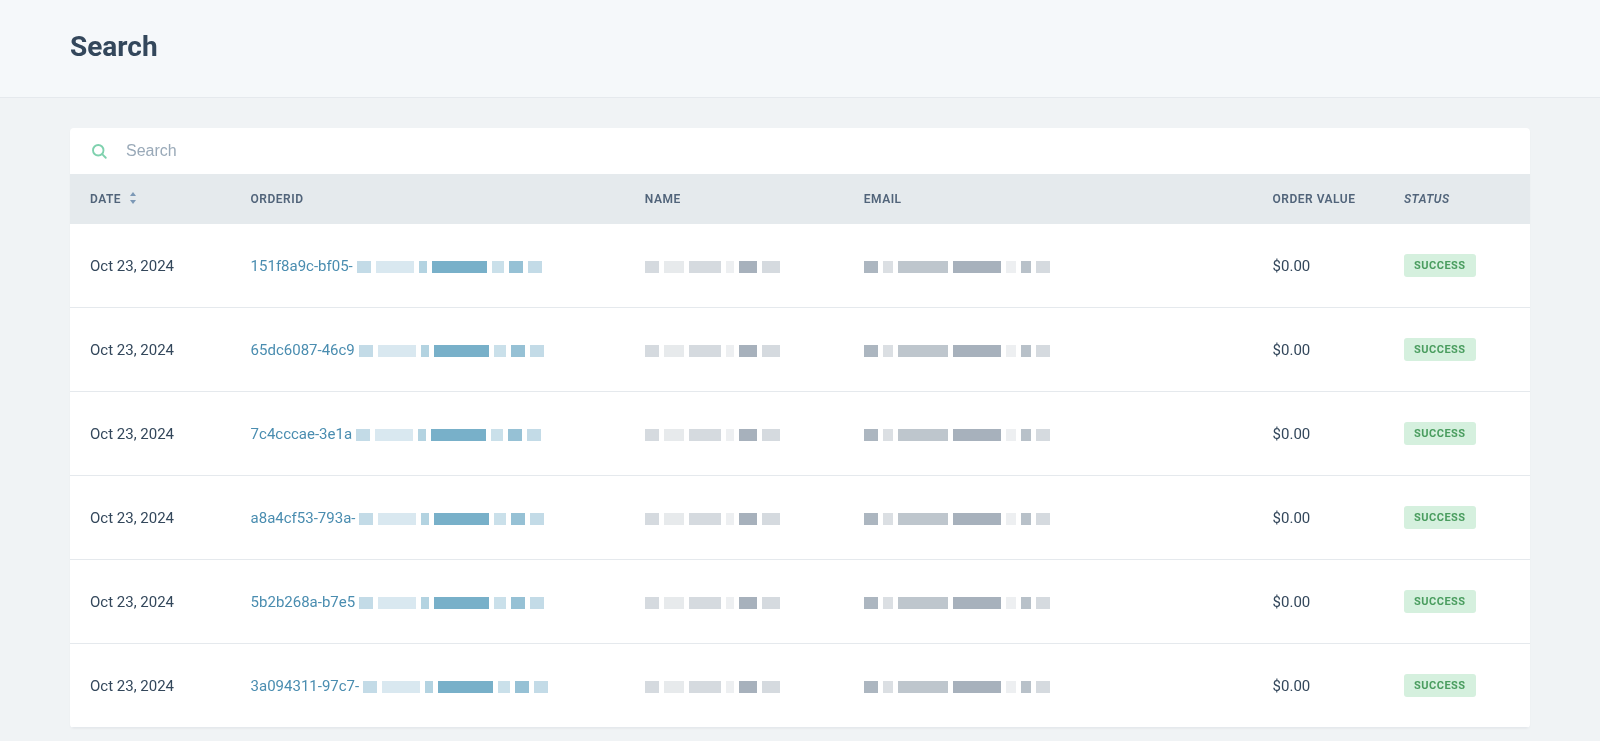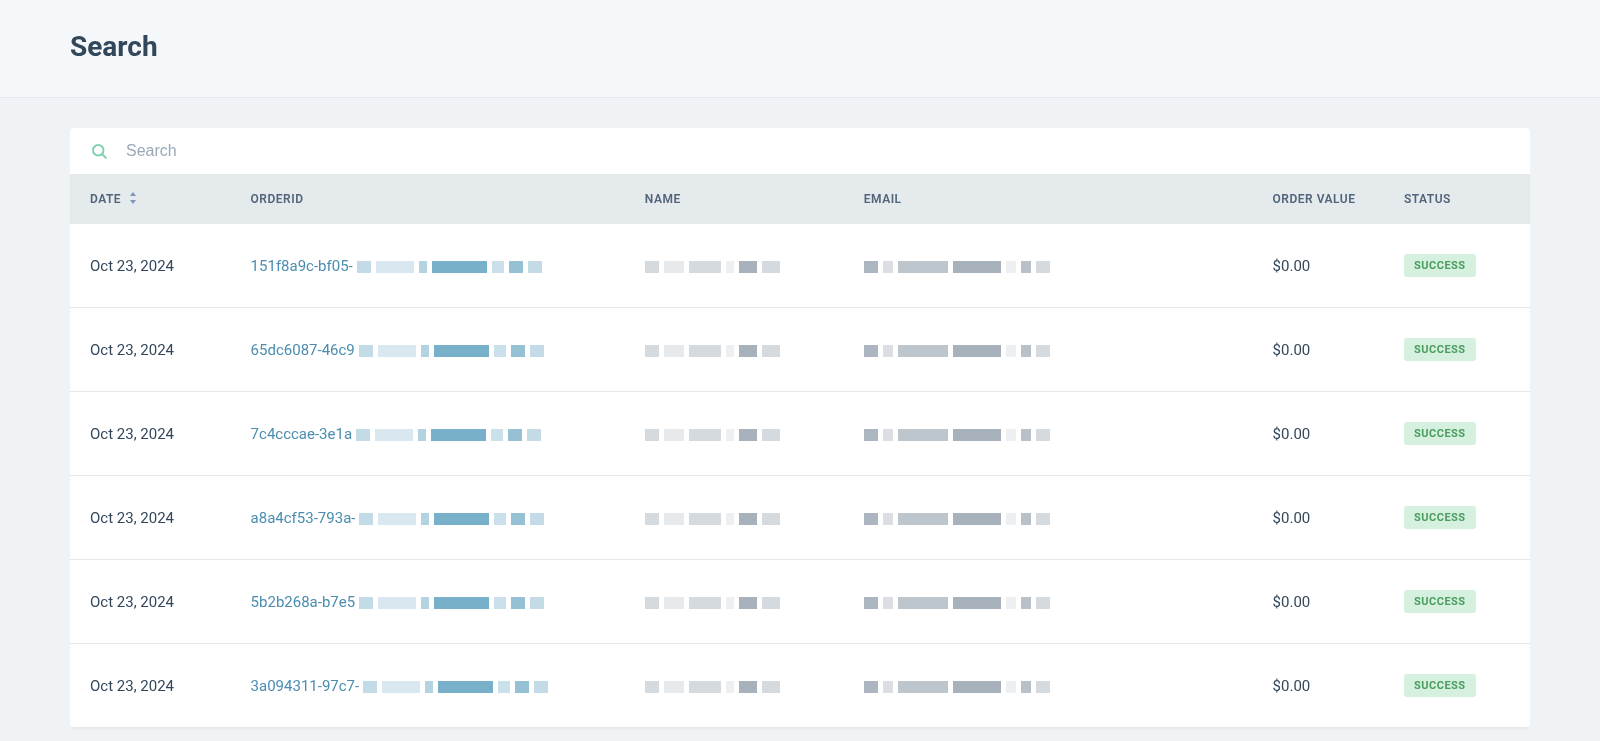--- a/index.html
+++ b/index.html
@@ -141,21 +141,21 @@
       padding: 5px 10px;
       border-radius: 3px;
       text-transform: uppercase;
     }
     
     .col-date { width: 11%; }
     .col-orderid { width: 27%; }
     .col-name { width: 15%; }
     .col-email { width: 28%; }
     .col-value { width: 9%; }
-    .col-status { width: 10%; }
+    .col-status { width: 10%; font-style: italic; }
   </style>
 </head>
 <body>
 
 <div class="header">
   <h1 class="page-title">Search</h1>
 </div>
 
 <div class="content">
   <div class="card">

